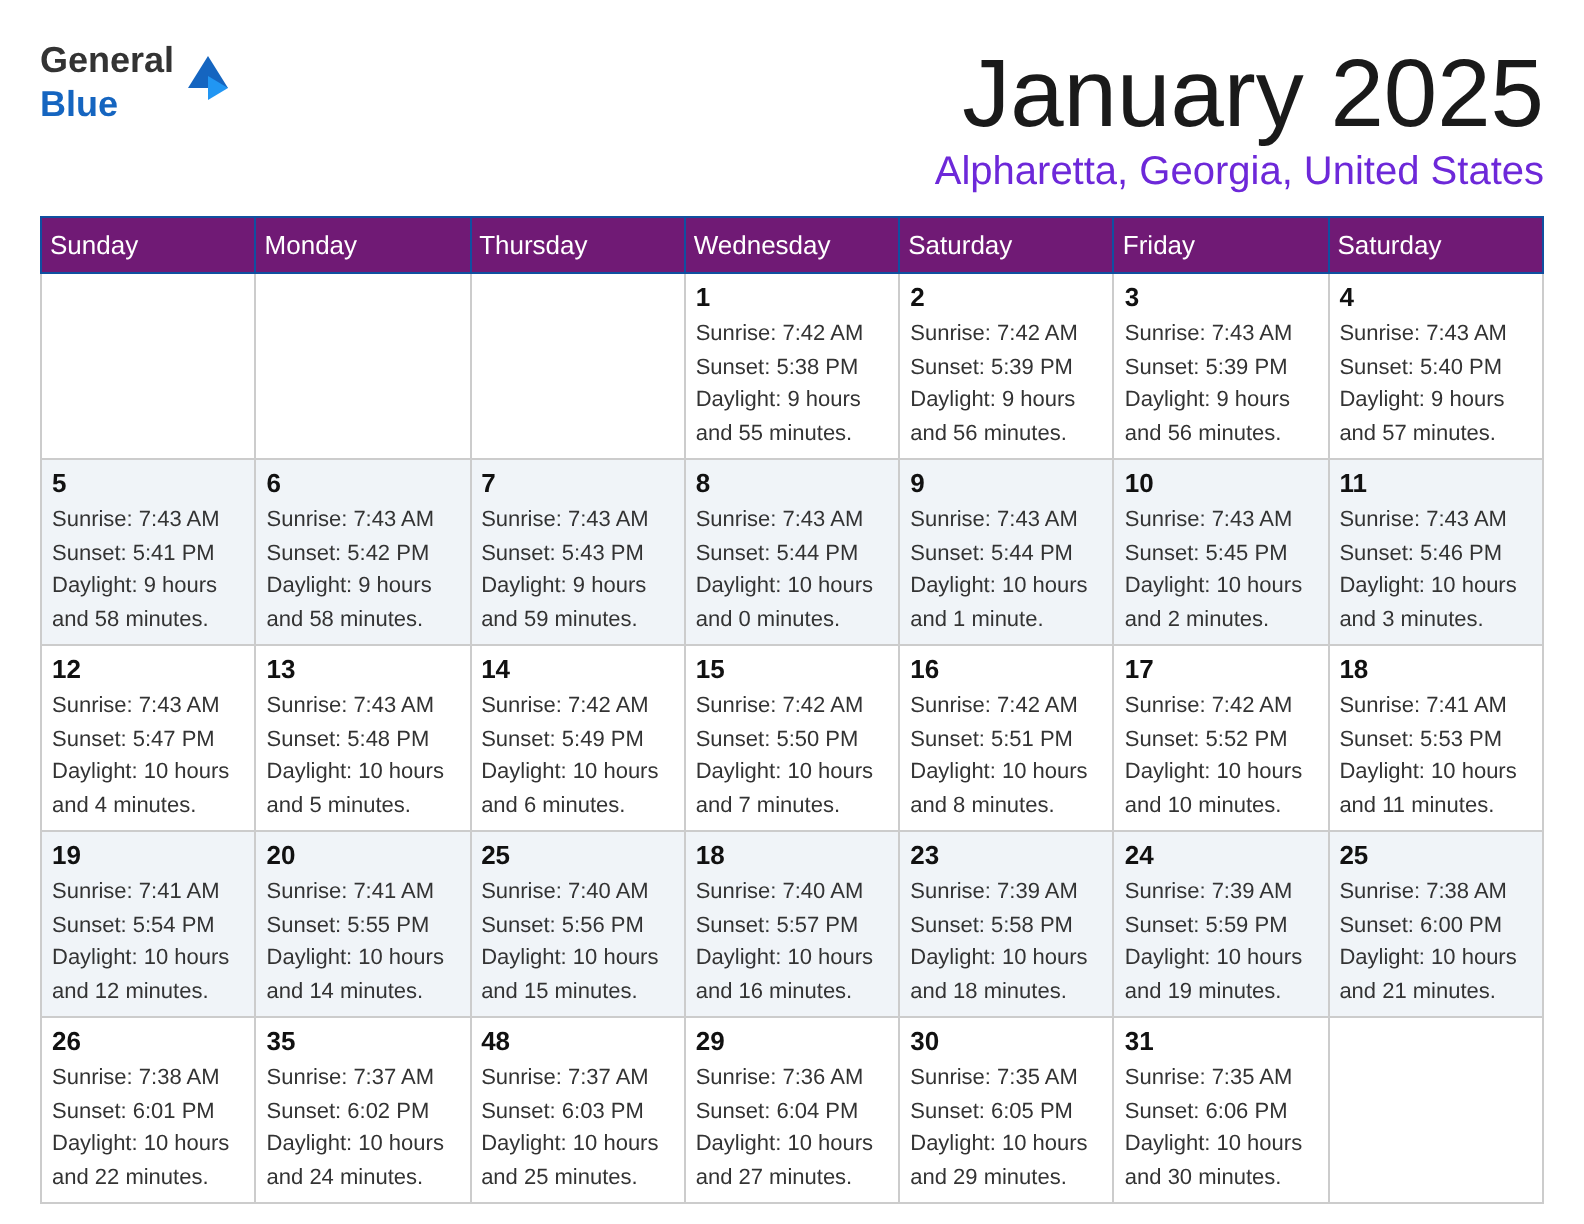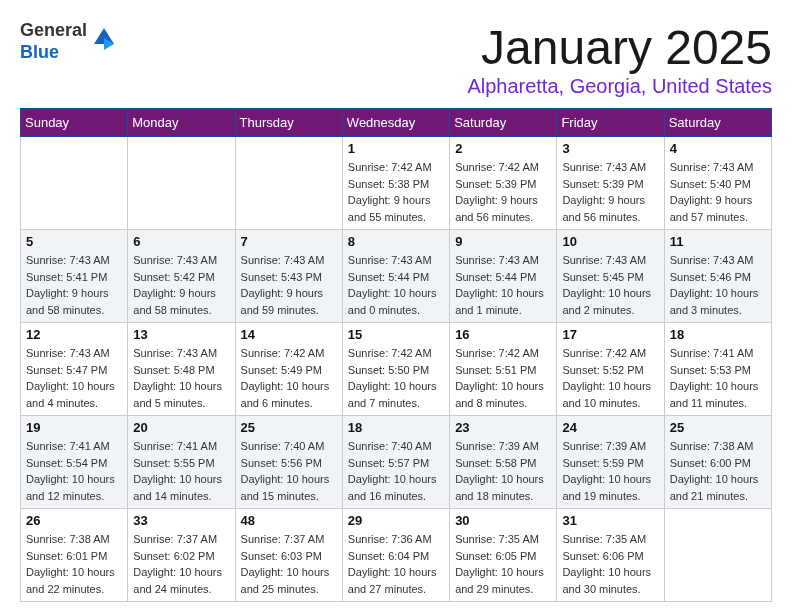--- a/index.html
+++ b/index.html
@@ -272,21 +272,21 @@
         </td>
       </tr>
       <tr>
         <td>
           <div class="day-number">26</div>
           <div class="day-detail" style="white-space: pre-line;">Sunrise: 7:38 AM
 Sunset: 6:01 PM
 Daylight: 10 hours and 22 minutes.</div>
         </td>
         <td>
-          <div class="day-number">33</div>
+          <div class="day-number">35</div>
           <div class="day-detail" style="white-space: pre-line;">Sunrise: 7:37 AM
 Sunset: 6:02 PM
 Daylight: 10 hours and 24 minutes.</div>
         </td>
         <td>
           <div class="day-number">48</div>
           <div class="day-detail" style="white-space: pre-line;">Sunrise: 7:37 AM
 Sunset: 6:03 PM
 Daylight: 10 hours and 25 minutes.</div>
         </td>

